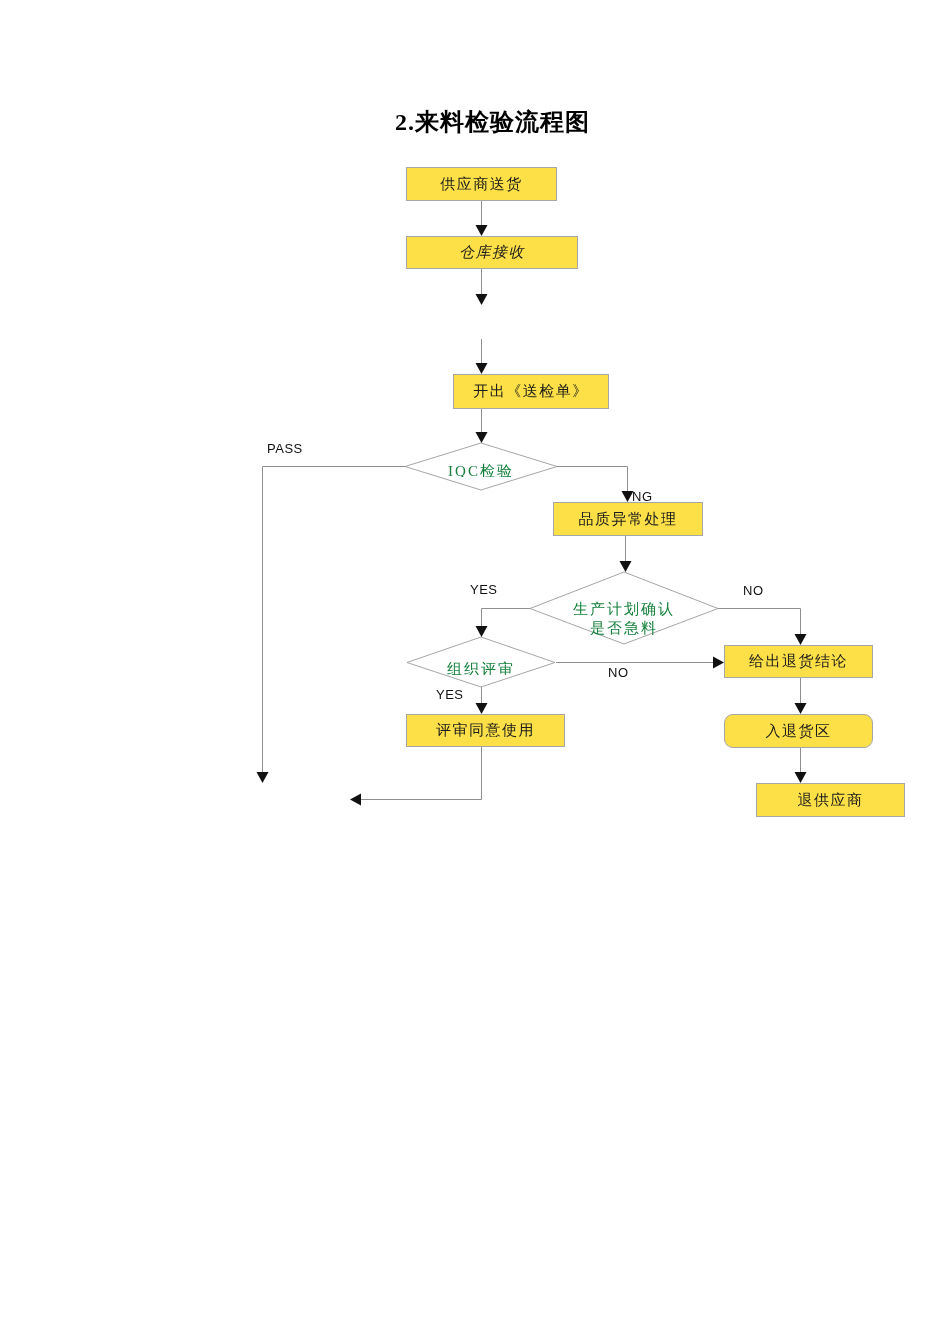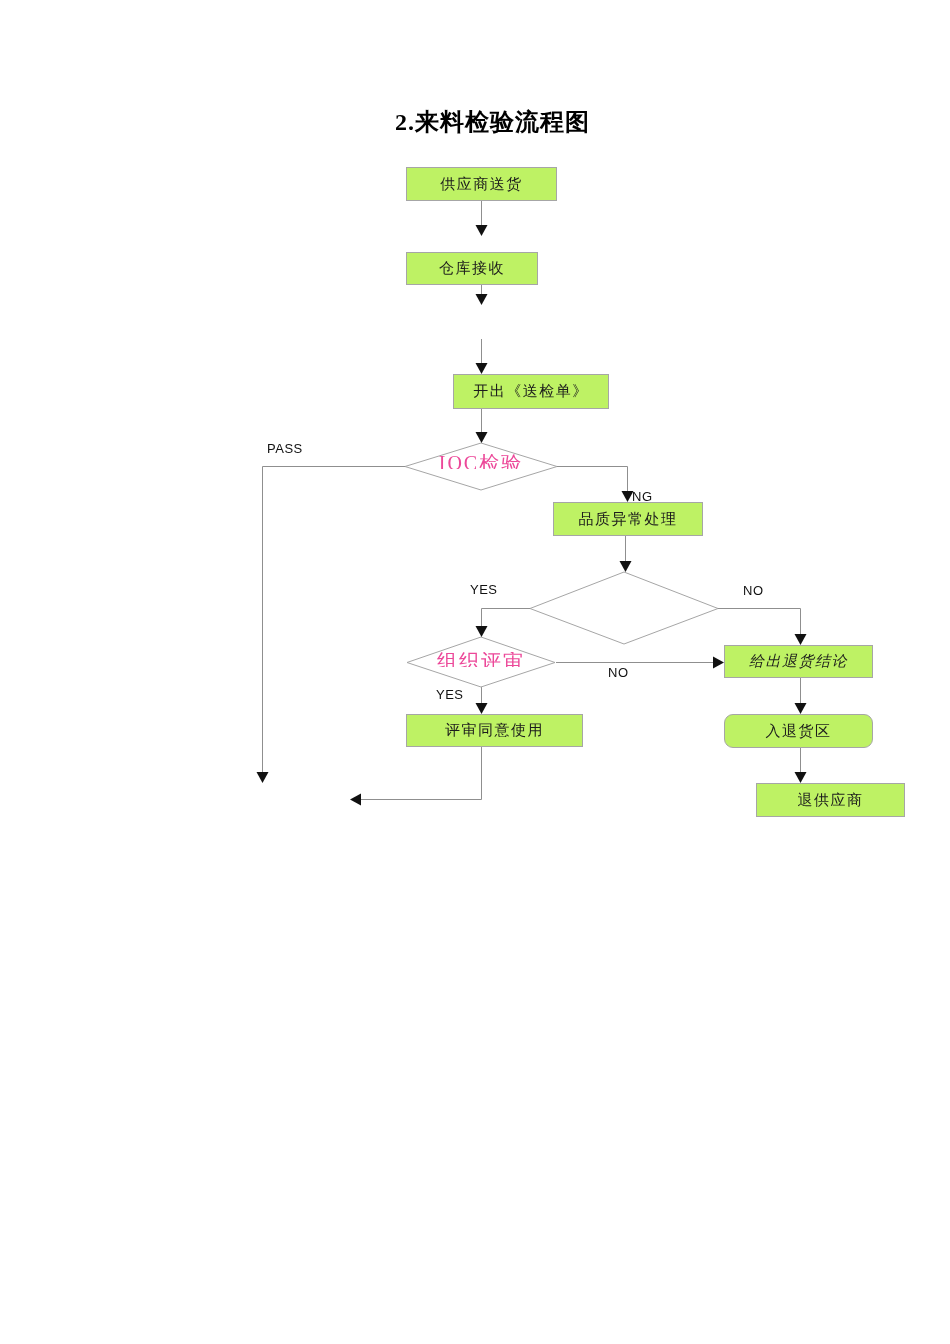--- a/index.html
+++ b/index.html
@@ -31,55 +31,56 @@
   svg.connector-layer {
     position: absolute;
     left: 0;
     top: 0;
     width: 950px;
     height: 1344px;
   }
 
   .node {
     position: absolute;
-    background: #bef264;
+    background: #fde047;
     border: 1px solid #a6a6a6;
     display: flex;
     align-items: center;
     justify-content: center;
     font-size: 15px;
     color: #1c1c1c;
     letter-spacing: 1.5px;
     white-space: nowrap;
     font-family: "Liberation Serif", serif;
   }
 
   
   .n-supplier   { left: 406px; top: 167px; width: 151px; height: 34px; }
-  .n-warehouse  { left: 406px; top: 252px; width: 132px; height: 33px; }
+  .n-warehouse  { left: 406px; top: 236px; width: 172px; height: 33px; font-style: italic; }
   .n-pending    { left: 406px; top: 305px; width: 151px; height: 34px; }
   .n-form       { left: 405px; top: 374px; width: 156px; height: 35px; margin-left: 48px; }
   .n-exception  { left: 553px; top: 502px; width: 150px; height: 34px; }
-  .n-conclusion { left: 724px; top: 645px; width: 149px; height: 33px; font-style: italic; }
+  .n-conclusion { left: 724px; top: 645px; width: 149px; height: 33px; }
   .n-retarea    { left: 724px; top: 714px; width: 149px; height: 34px; border-radius: 9px; }
   .n-retsupp    { left: 756px; top: 783px; width: 149px; height: 34px; }
-  .n-agree      { left: 406px; top: 714px; width: 177px; height: 33px; }
+  .n-agree      { left: 406px; top: 714px; width: 159px; height: 33px; }
   .n-instock    { left: 189px; top: 783px; width: 161px; height: 34px; }
 
   
   .diamond-label {
     position: absolute;
     overflow: hidden;
     text-align: center;
-    font-size: 20px;
-    color: #ec4899;
+    font-size: 15px;
+    color: #15803d;
     letter-spacing: 2px;
     line-height: 19px;
     white-space: nowrap;
     font-family: "Liberation Serif", serif;
+    margin-top: 8px;
   }
   .dl-iqc    { left: 406px; top: 454px; width: 150px; height: 15px; }
   .dl-plan   { left: 549px; top: 592px; width: 150px; height: 35px; white-space: normal; }
   .dl-review { left: 406px; top: 652px; width: 150px; height: 15px; }
 
   
   .edge-label {
     position: absolute;
     font-size: 13px;
     color: #111111;
@@ -161,20 +162,24 @@
     <span>入退货区</span>
   </div>
   <div class="node n-retsupp">
     <span>退供应商</span>
   </div>
   <div class="node n-agree">
     <span>评审同意使用</span>
   </div>
 
   <div class="diamond-label dl-iqc">IQC检验</div>
+  <div class="diamond-label dl-plan">
+    <div>生产计划确认</div>
+    <div>是否急料</div>
+  </div>
   <div class="diamond-label dl-review">组织评审</div>
 
   <div class="edge-label el-pass">PASS</div>
   <div class="edge-label el-ng">NG</div>
   <div class="edge-label el-yes-plan">YES</div>
   <div class="edge-label el-no-plan">NO</div>
   <div class="edge-label el-yes-rev">YES</div>
   <div class="edge-label el-no-rev">NO</div>
 
 </div>

